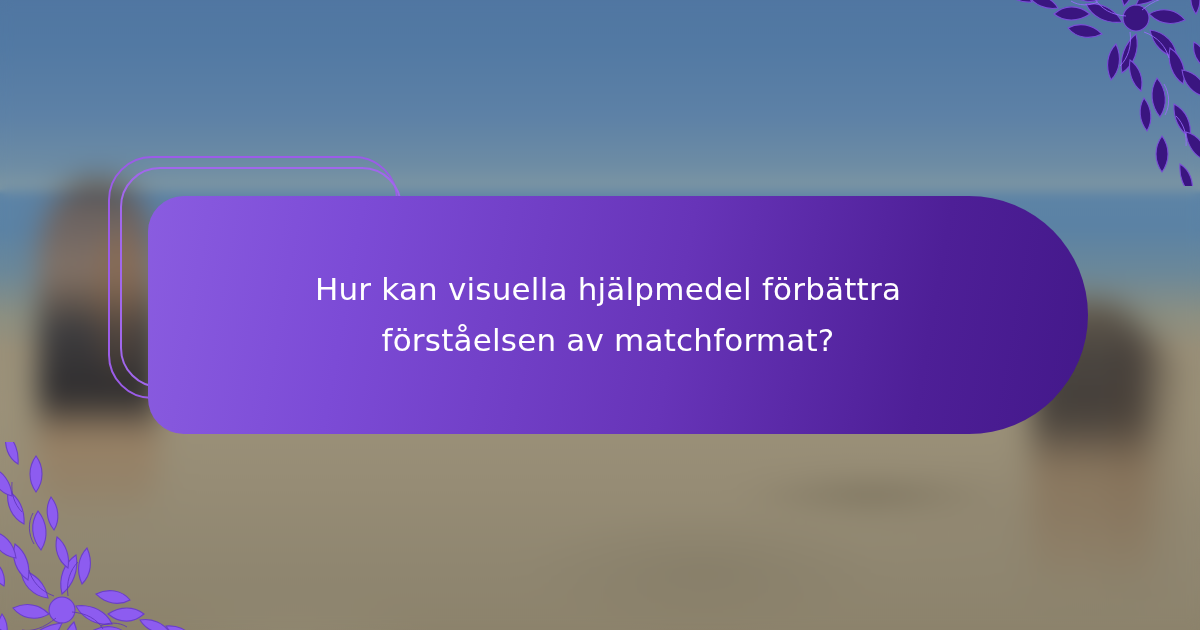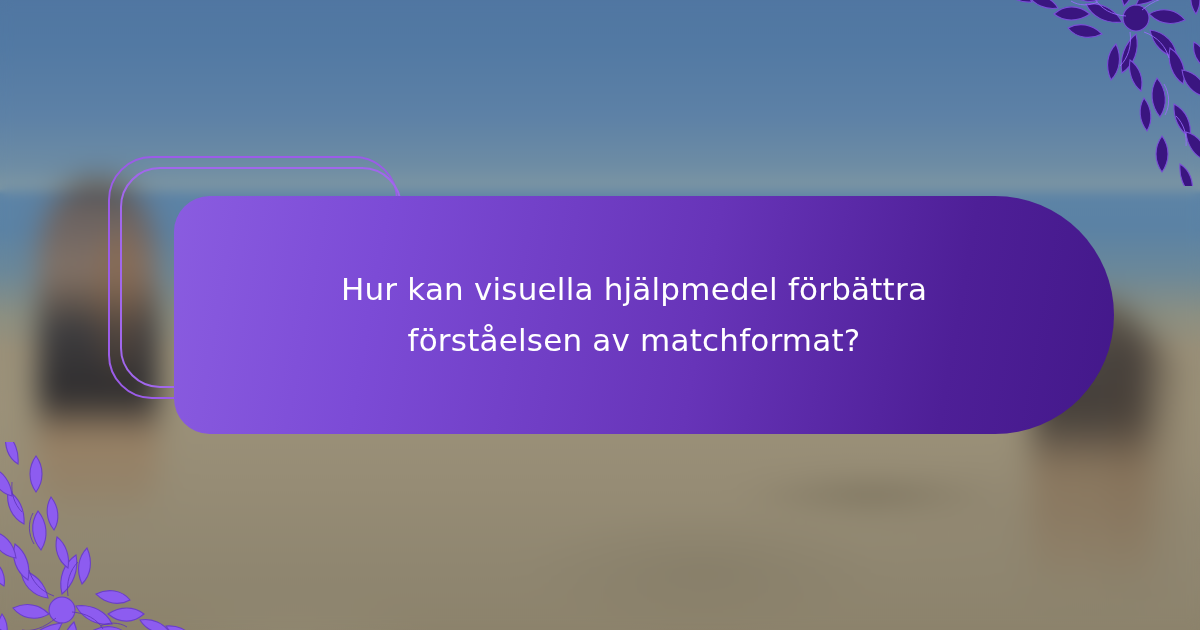--- a/index.html
+++ b/index.html
@@ -155,21 +155,20 @@
     top: 196px;
     width: 940px;
     height: 238px;
     border-radius: 36px 120px 120px 36px;
     background: linear-gradient(100deg, #8a5ce0 0%, #7c4bd6 22%, #6734b8 56%, #4e1f97 82%, #43188a 100%);
     display: flex;
     align-items: center;
     justify-content: center;
     box-sizing: border-box;
     padding: 0 150px 0 130px;
-    margin-left: 26px;
   }
   .quote-text {
     color: #ffffff;
     font-size: 31px;
     line-height: 1.65;
     text-align: center;
     letter-spacing: .2px;
     font-weight: 400;
     max-width: 700px;
   }

